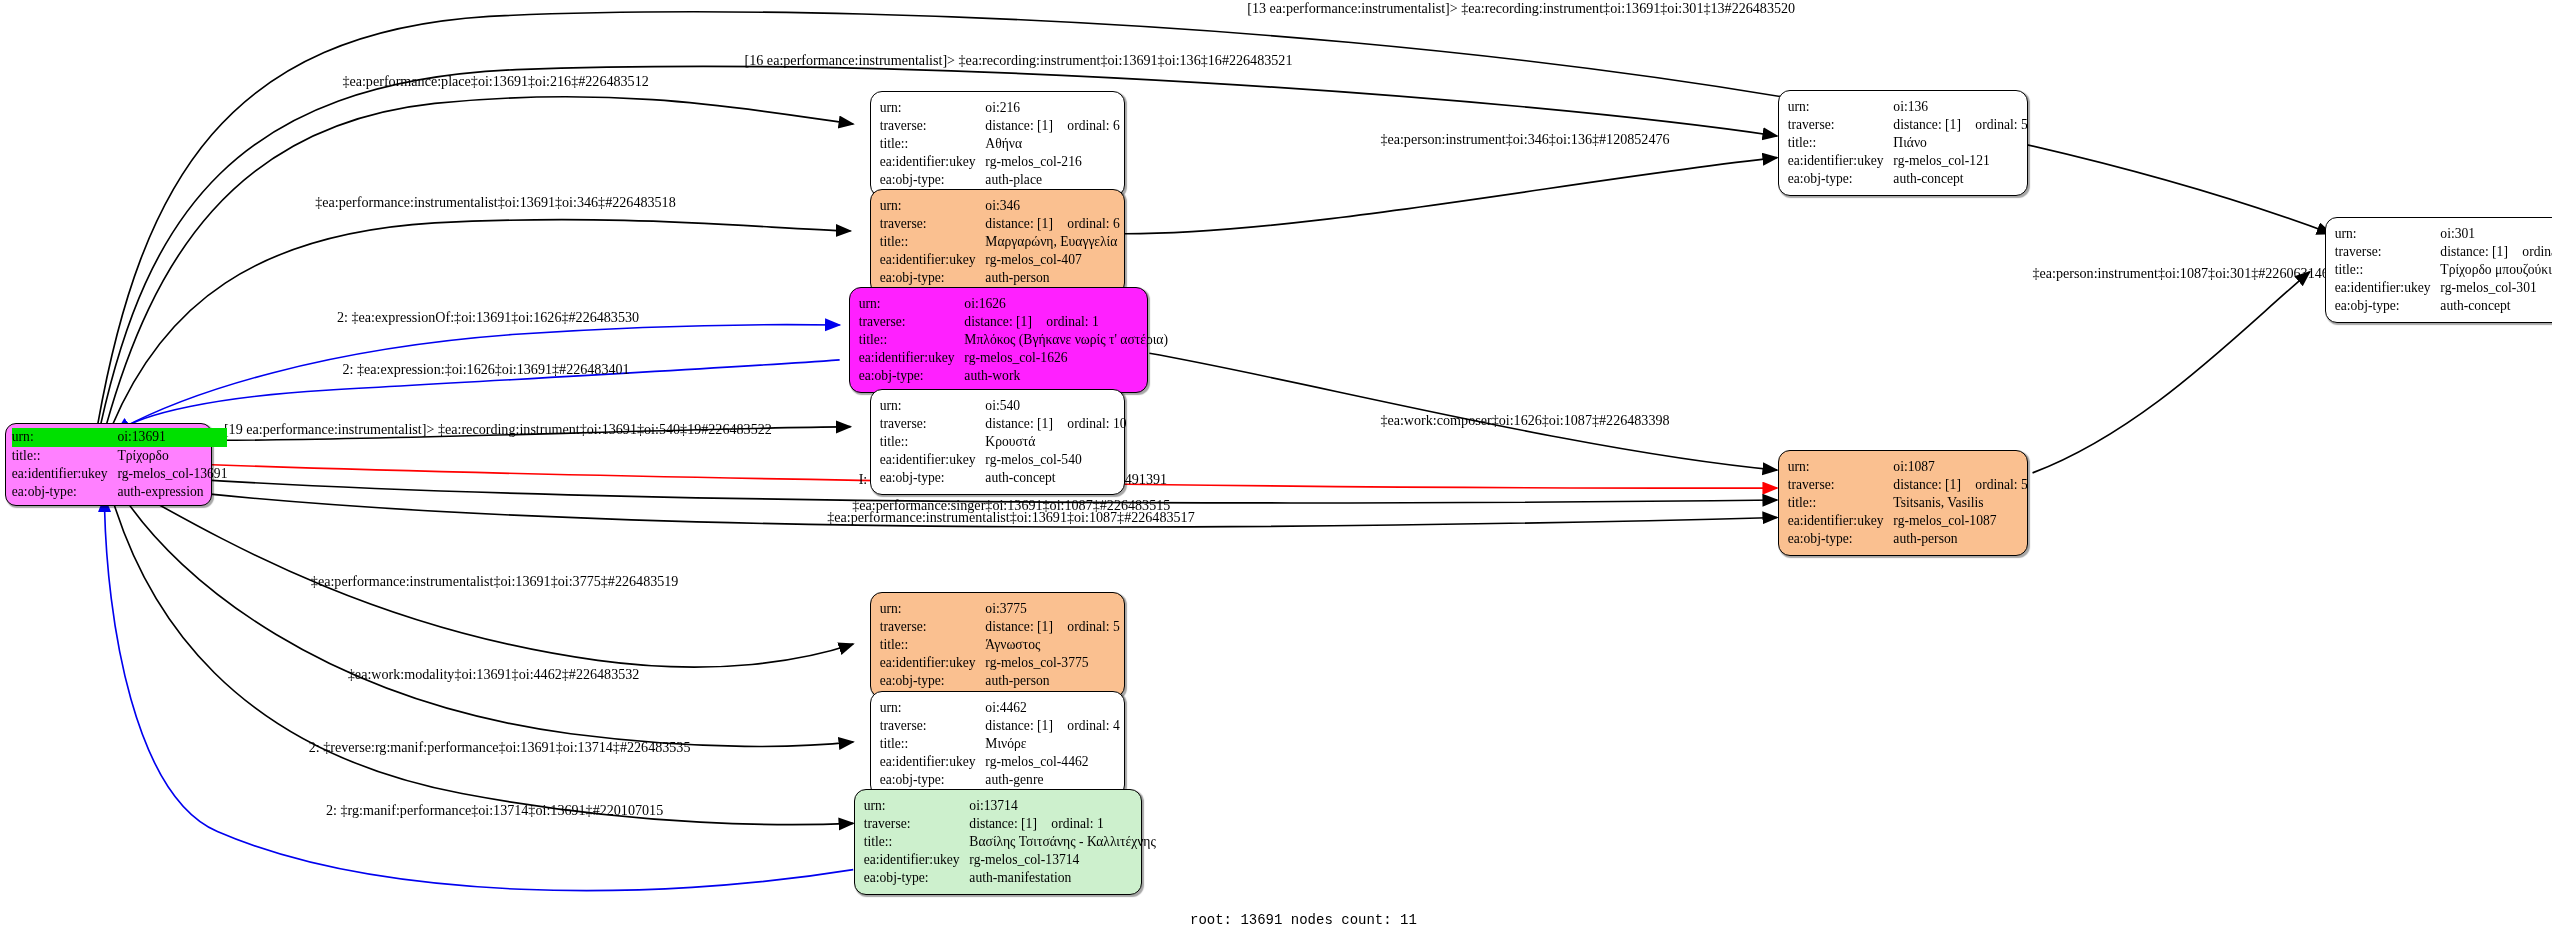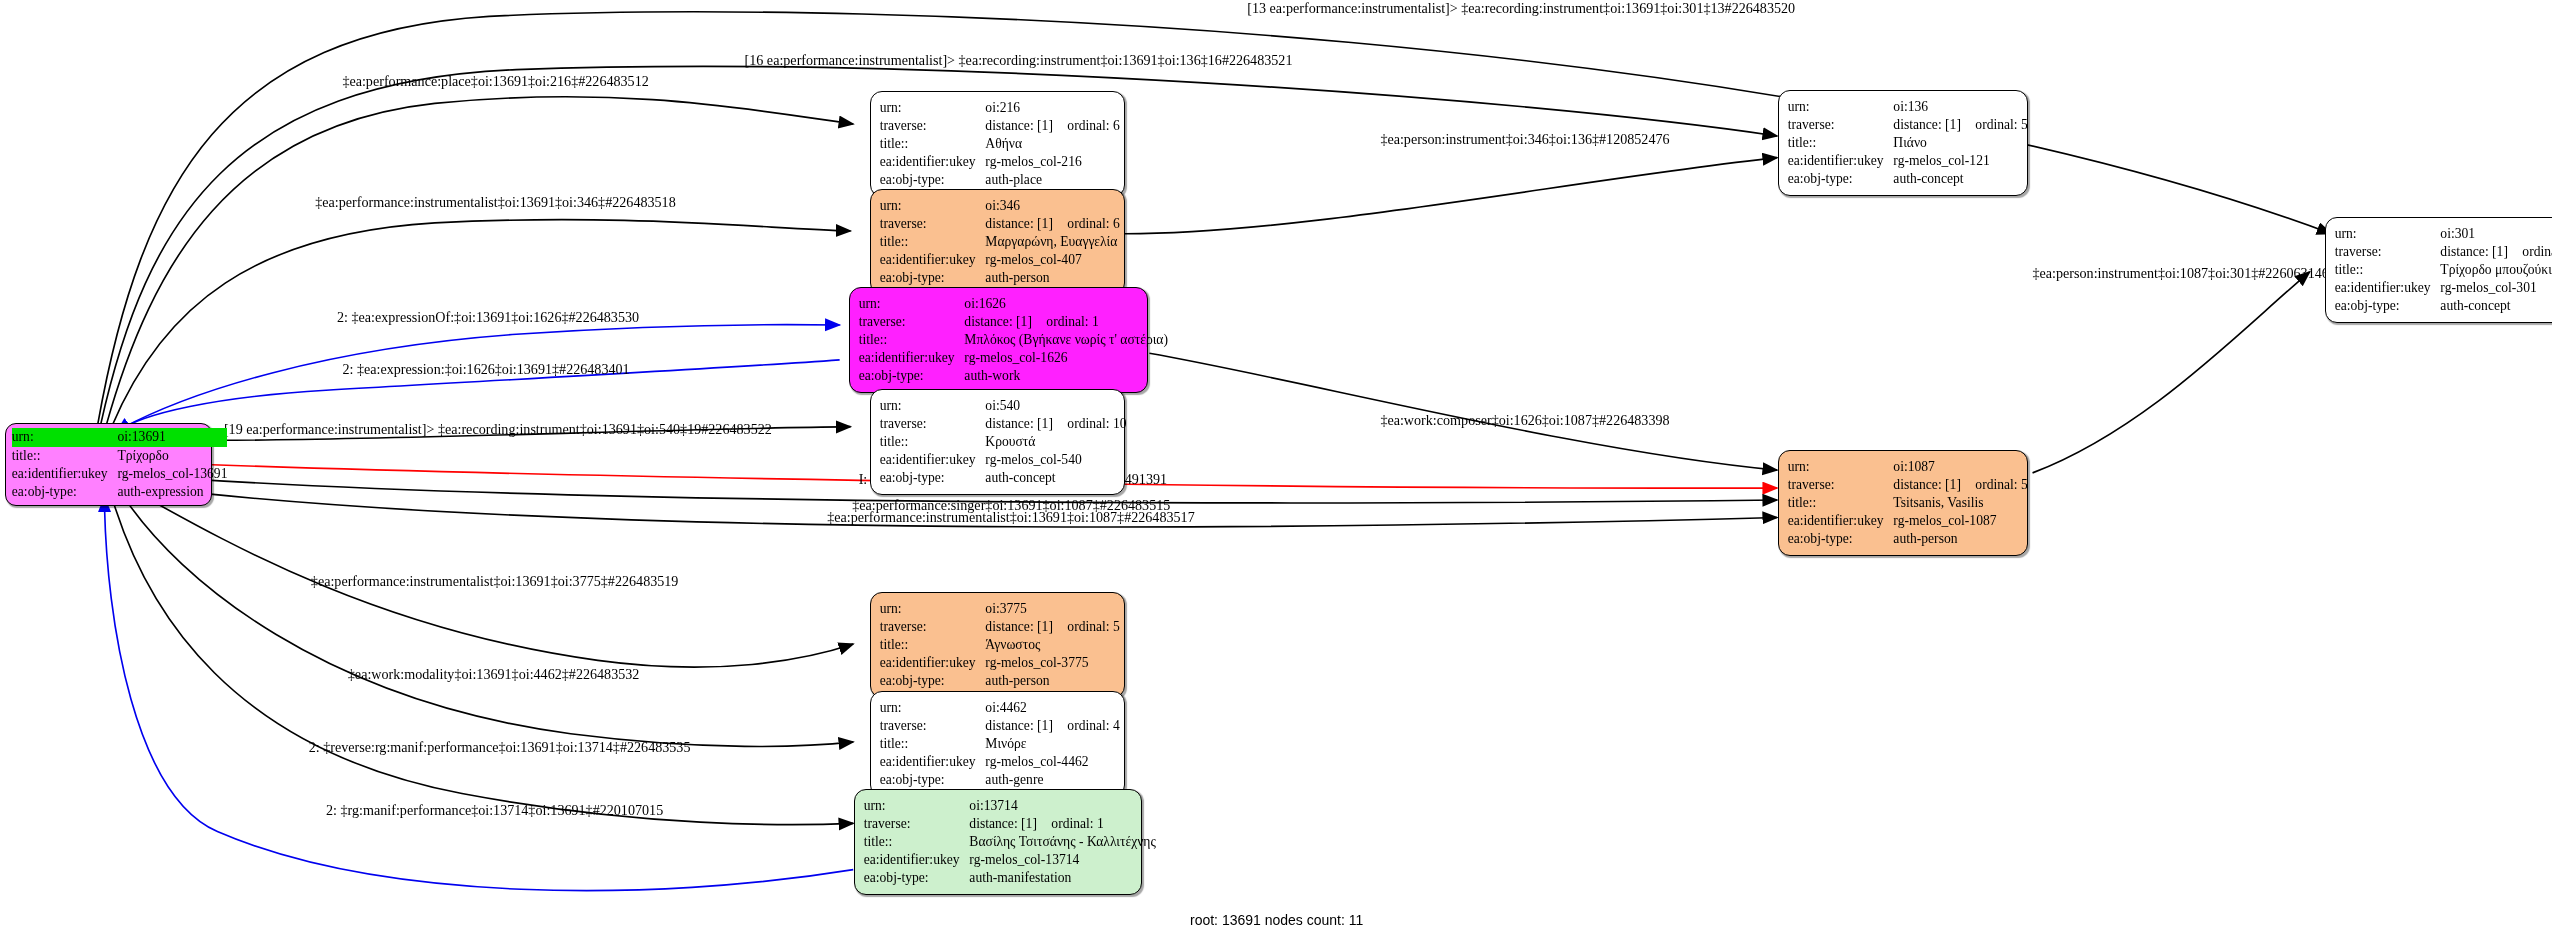--- a/index.html
+++ b/index.html
@@ -11,21 +11,21 @@
   .node{position:absolute;border:1.1px solid #000;border-radius:12px;
         box-sizing:border-box;padding:6.5px 8.7px 6.5px 8.7px;
         box-shadow:1.1px 1.1px 1.1px rgba(0,0,0,0.35);}
   .node table{border-collapse:collapse;}
   .node td{font-family:"Liberation Serif", serif;font-size:13.6px;color:#000;
            padding:1.1px 0;line-height:1.18;white-space:nowrap;vertical-align:top;}
   .node td.k{padding-right:9.8px;}
   .node td.v{}
   .node td .dist{display:inline-block;min-width:82px;}
   .root-node td.hl{background:#00e000;}
-  .footer{position:absolute;font-family:Liberation Sans, sans-serif;font-size:14px;color:#000;}
+  .footer{position:absolute;font-family:Liberation Mono, monospace;font-size:14px;color:#000;}
 </style>
 </head>
 <body>
 
 <div id="canvas">
 
   <svg id="edges" viewBox="0 0 4740 1711">
     <defs>
       <marker id="ar-black" markerWidth="12" markerHeight="12" refX="9" refY="4" orient="auto" markerUnits="strokeWidth">
         <path d="M0,0 L10,4 L0,8 z" fill="#000000"></path>

